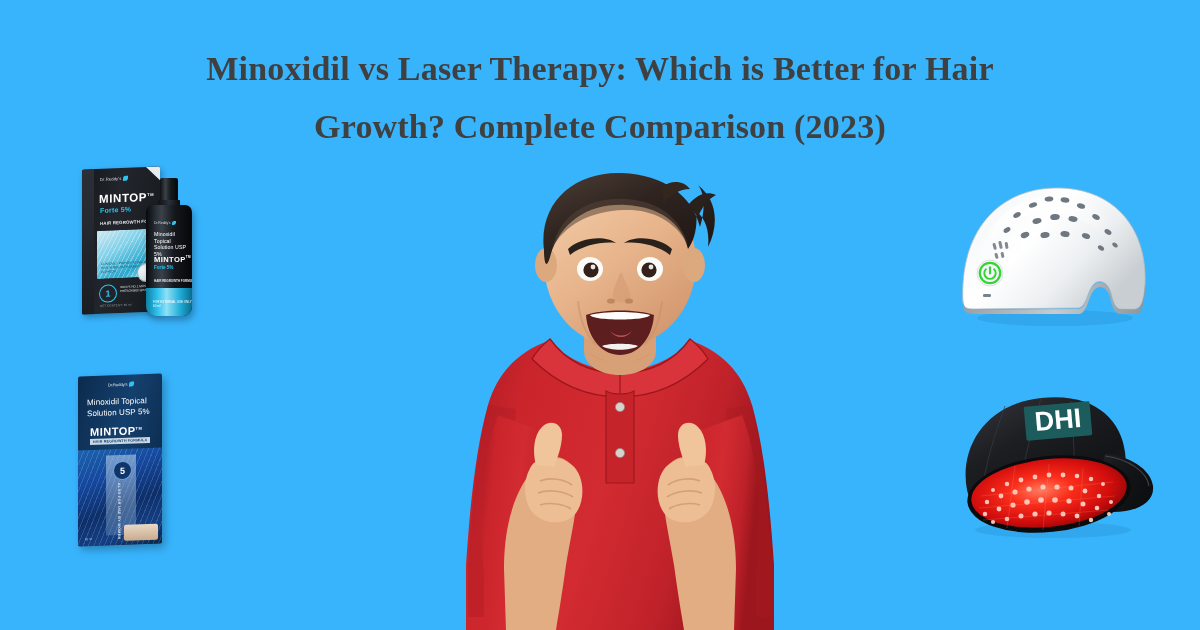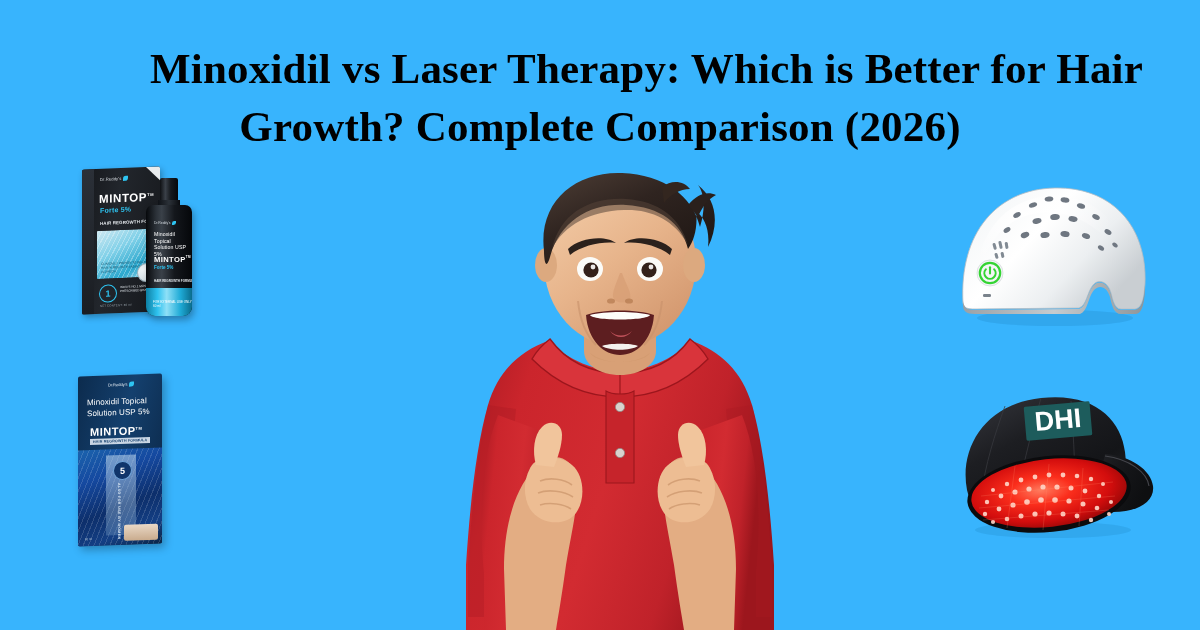--- a/index.html
+++ b/index.html
@@ -22,23 +22,23 @@
 
   
   #title-block {
     position: absolute;
     left: 150px;
     top: 40px;
     width: 900px;
     text-align: center;
     font-family: "Liberation Serif", serif;
     font-weight: bold;
-    font-size: 43px;
+    font-size: 34px;
     line-height: 58px;
-    color: #000000;
+    color: #404040;
     letter-spacing: 0.2px;
   }
   #title-block .tline { display: block; white-space: nowrap; }
 
   
   .product { position: absolute; }
 
   
   #mintop-forte-kit { left: 62px; top: 160px; width: 160px; height: 160px; }
 
@@ -274,21 +274,21 @@
   
   #person { left: 420px; top: 165px; width: 400px; height: 465px; }
 </style>
 </head>
 <body>
 
 <div id="banner">
 
   <div id="title-block">
     <span class="tline">Minoxidil vs Laser Therapy: Which is Better for Hair</span>
-    <span class="tline">Growth? Complete Comparison (2026)</span>
+    <span class="tline">Growth? Complete Comparison (2023)</span>
   </div>
 
   <div class="product" id="mintop-forte-kit">
 
     <div class="carton">
       <div class="spine"></div>
       <div class="corner"></div>
       <div class="brandtop"><span>Dr.Reddy's</span><span class="leaf"></span></div>
       <div class="bigname"><span>MINTOP</span><sup>TM</sup></div>
       <div class="strength">Forte 5%</div>

